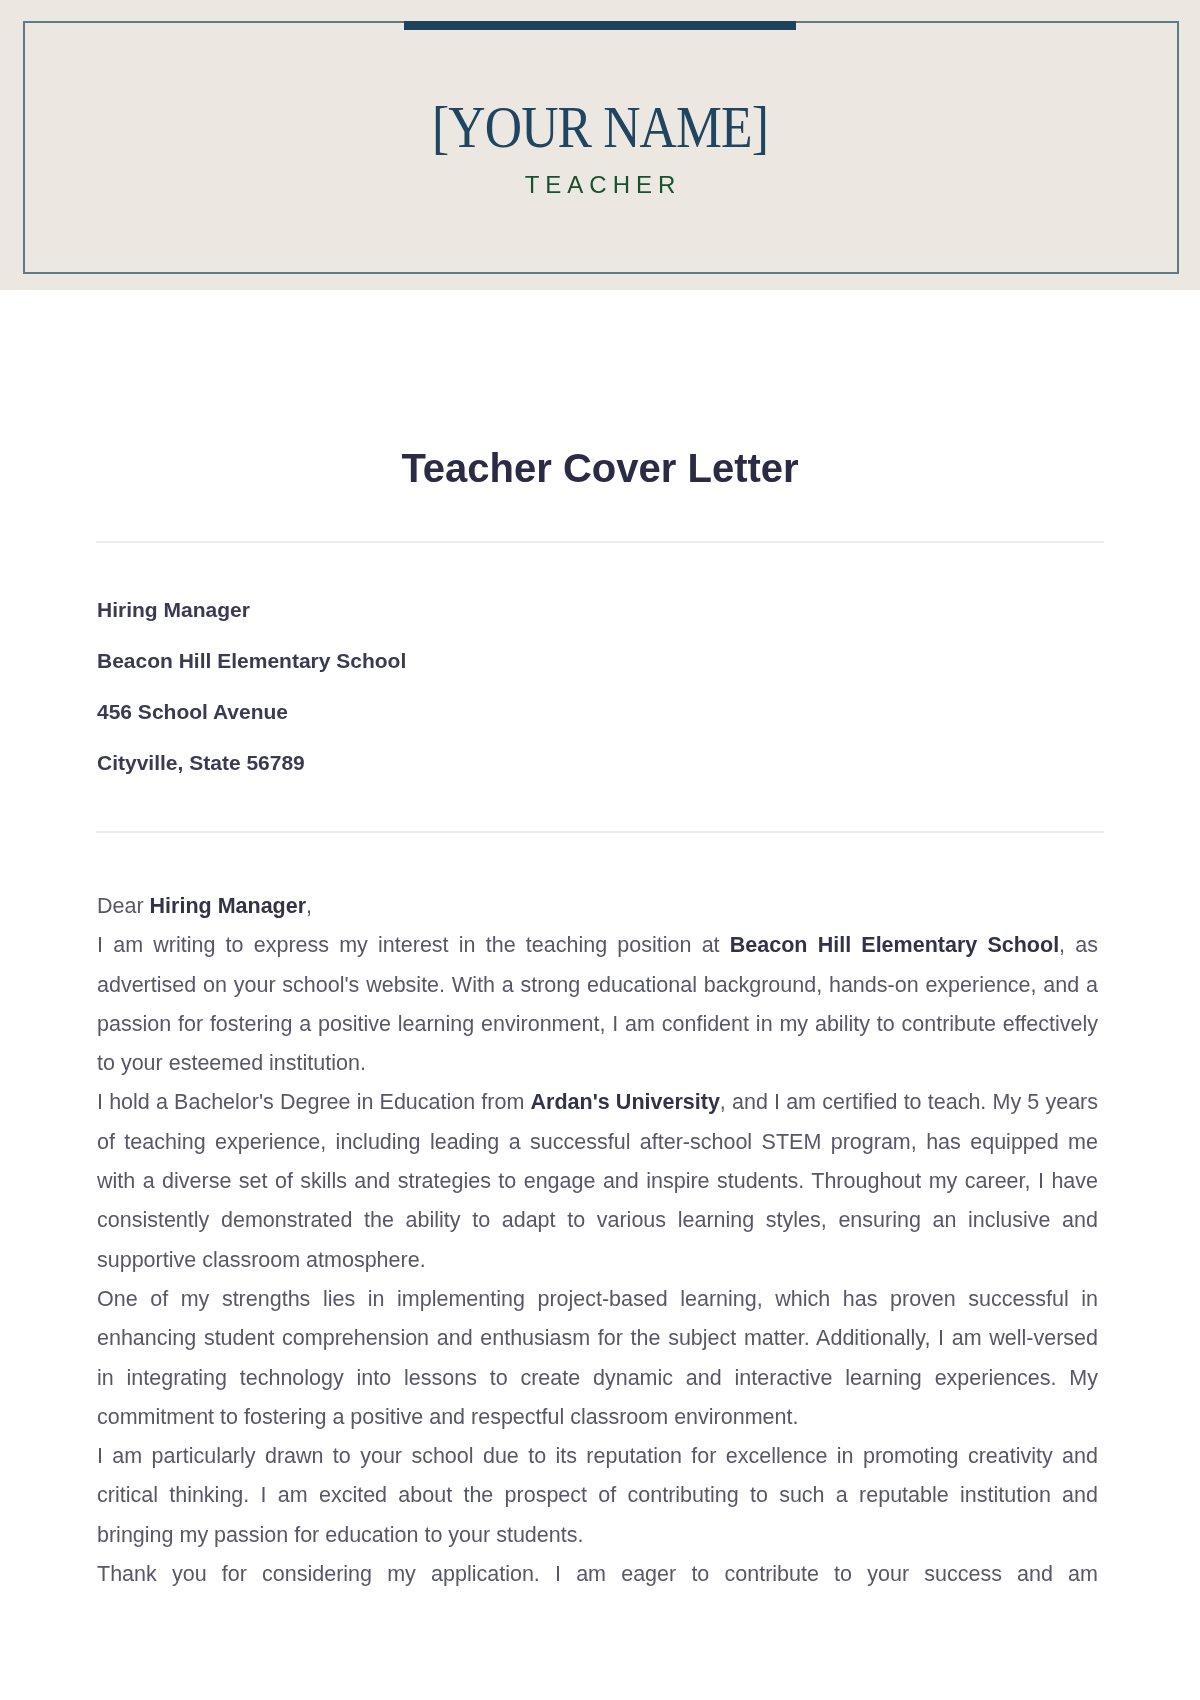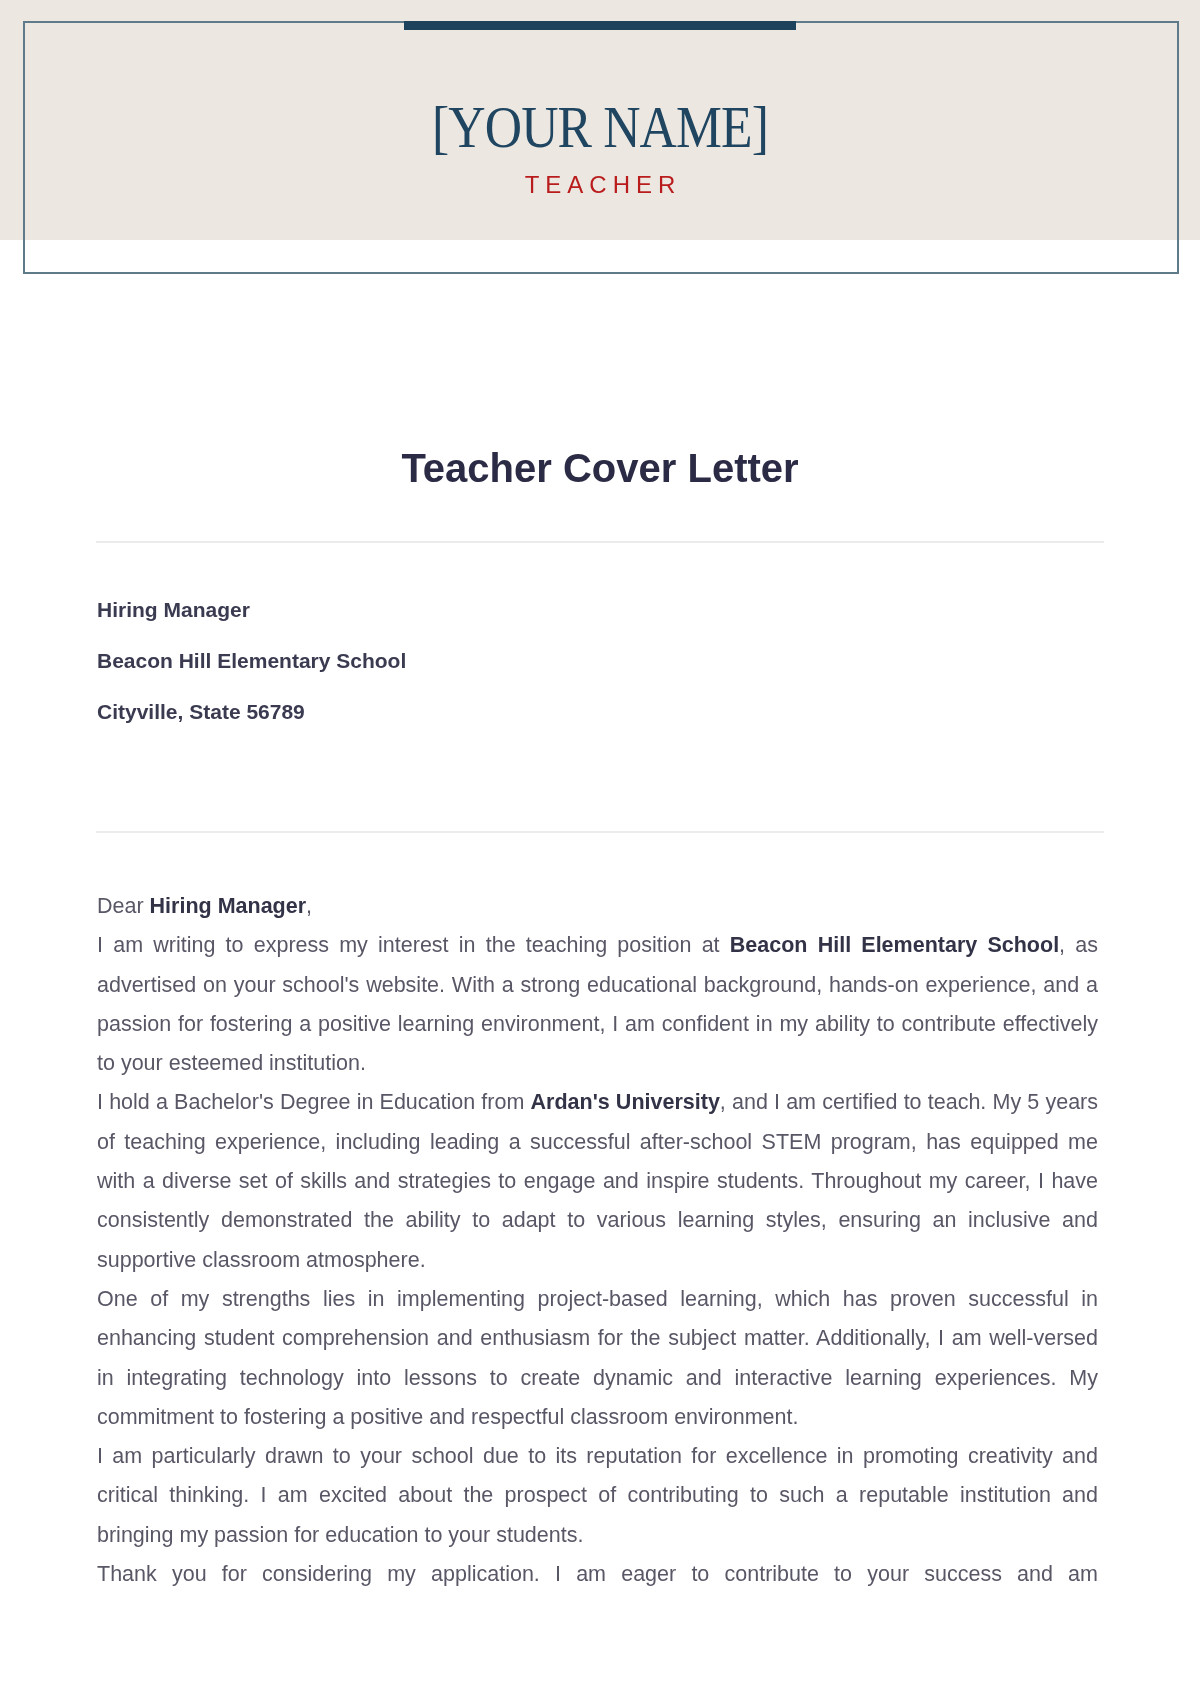--- a/index.html
+++ b/index.html
@@ -1,40 +1,40 @@
 <!DOCTYPE html>
 <html><head>
   <meta charset="utf-8">
   <style>
     * { box-sizing: border-box; margin: 0; padding: 0; }
     html, body { width: 1200px; height: 1700px; overflow: hidden; background: #ffffff; }
     body { position: relative; font-family: "Liberation Sans", sans-serif; }
 
     .header {
-      position: absolute; left: 0; top: 0; width: 1200px; height: 240px;
+      position: absolute; left: 0; top: 0; width: 1200px; height: 290px;
       background: #ece7e1;
     }
     .header-frame {
       position: absolute; left: 23px; top: 21px; width: 1156px; height: 253px;
       border: 2px solid #5f7b8a;
     }
     .header-bar {
       position: absolute; left: 404px; top: 21px; width: 392px; height: 9px;
       background: #1d425c;
     }
     .name {
       position: absolute; left: 0; top: 92px; width: 1200px; text-align: center;
       font-family: "Liberation Serif", "DejaVu Serif", serif;
       font-size: 60px; line-height: 70px; color: #1f4560;
       letter-spacing: -1px; transform: scaleX(0.86); transform-origin: center;
     }
     .role {
       position: absolute; left: 0; top: 170px; width: 1200px; text-align: center;
       font-family: "Liberation Sans", sans-serif; font-size: 24px; line-height: 30px;
-      letter-spacing: 6px; color: #b91c1c;
+      letter-spacing: 6px; color: #14532d;
       padding-left: 6px;
     }
 
     .doc-title {
       position: absolute; left: 0; top: 444px; width: 1200px; text-align: center;
       font-size: 40px; line-height: 48px; font-weight: bold; color: #2b2b45;
     }
     .divider {
       position: absolute; left: 96px; width: 1008px; height: 2px; background: #ececec;
     }
@@ -67,20 +67,21 @@
   <div class="role">TEACHER</div>
 </div>
 
 <h1 class="doc-title">Teacher Cover Letter</h1>
 
 <div class="divider d1"></div>
 
 <div class="address">
   <div class="address-line">Hiring Manager</div>
   <div class="address-line">Beacon Hill Elementary School</div>
+  <div class="address-line">456 School Avenue</div>
   <div class="address-line">Cityville, State 56789</div>
 </div>
 
 <div class="divider d2"></div>
 
 <div class="letter">
   <p class="salutation"><span>Dear </span><b>Hiring Manager</b><span>,</span></p>
 
   <p><span>I am writing to express my interest in the teaching position at </span><b>Beacon Hill Elementary School</b><span>, as advertised on your school's website. With a strong educational background, hands-on experience, and a passion for fostering a positive learning environment, I am confident in my ability to contribute effectively to your esteemed institution.</span></p>
 

